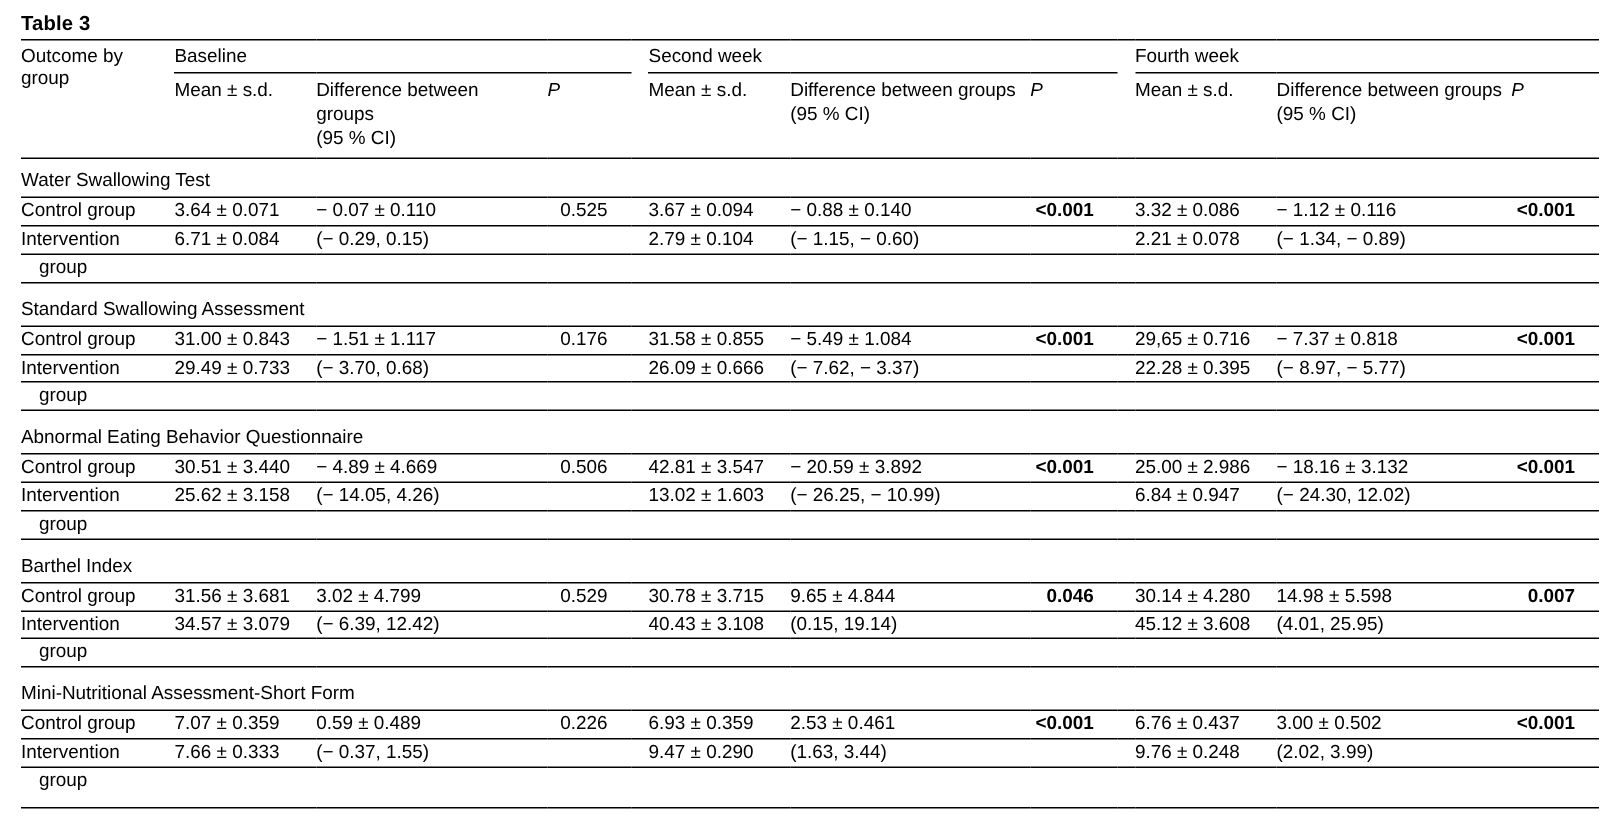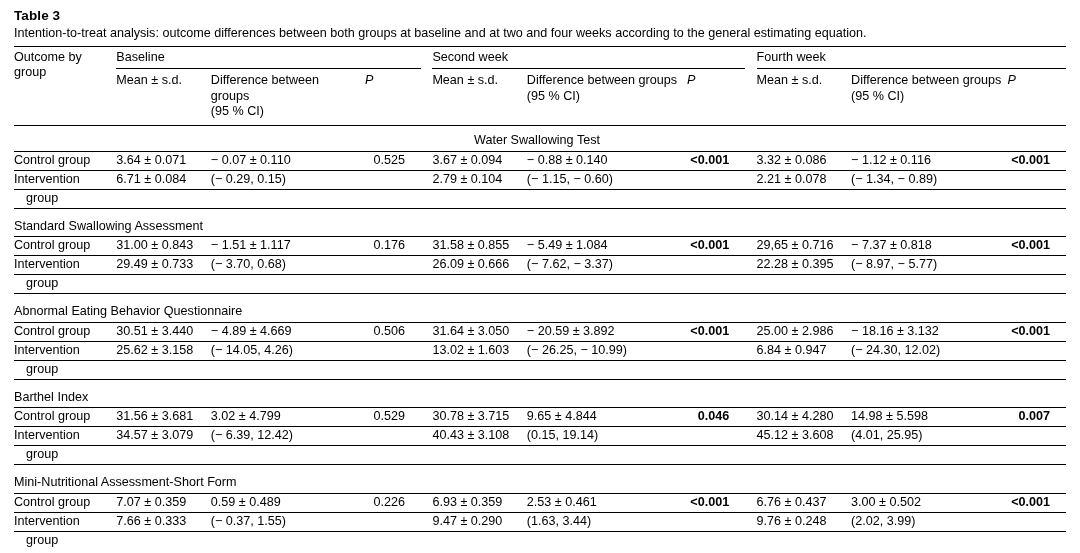--- a/index.html
+++ b/index.html
@@ -67,21 +67,20 @@
     padding: 0 6px 0 0;
     line-height: 1.42;
     white-space: nowrap;
   }
   tr.section-head td {
     padding-top: 9px;
     padding-bottom: 1px;
   }
   tr.first-section-head td {
     padding-top: 6px;
-    text-align: center;
   }
   tr.last-row td {
     padding-bottom: 8px;
   }
   .outcome-name { }
   .grp-label { padding-left: 0; }
   .grp-label-wrap {
     line-height: 1.42;
     white-space: normal;
     width: 104px;
@@ -98,21 +97,20 @@
   .c-outcome { width: 112px; }
   .gap { width: 14px; }
   .hdr-italic { font-style: italic; }
 </style>
 </head>
 <body>
 
 <div class="page">
 
   <div class="table-number">Table 3</div>
-  <div class="table-caption">Intention-to-treat analysis: outcome differences between both groups at baseline and at two and four weeks according to the general estimating equation.</div>
 
   <table class="maintable">
     <colgroup>
       <col class="c-outcome">
       <col class="c-mean">
       <col class="c-diff">
       <col class="c-p">
       <col class="gap">
       <col class="c-mean">
       <col class="c-diff">
@@ -233,21 +231,21 @@
         </tr>
         <tr class="section-head">
           <td colspan="12" class="outcome-name">Abnormal Eating Behavior Questionnaire</td>
         </tr>
         <tr>
           <td class="grp-label">Control group</td>
           <td>30.51 ± 3.440</td>
           <td>− 4.89 ± 4.669</td>
           <td class="pval">0.506</td>
           <td></td>
-          <td>31.64 ± 3.050</td>
+          <td>42.81 ± 3.547</td>
           <td>− 20.59 ± 3.892</td>
           <td class="pval pval-bold">&lt;0.001</td>
           <td></td>
           <td>25.00 ± 2.986</td>
           <td>− 18.16 ± 3.132</td>
           <td class="pval pval-bold">&lt;0.001</td>
         </tr>
         <tr>
           <td class="grp-label"><span class="grp-label-wrap">Intervention</span></td>
           <td>25.62 ± 3.158</td>

